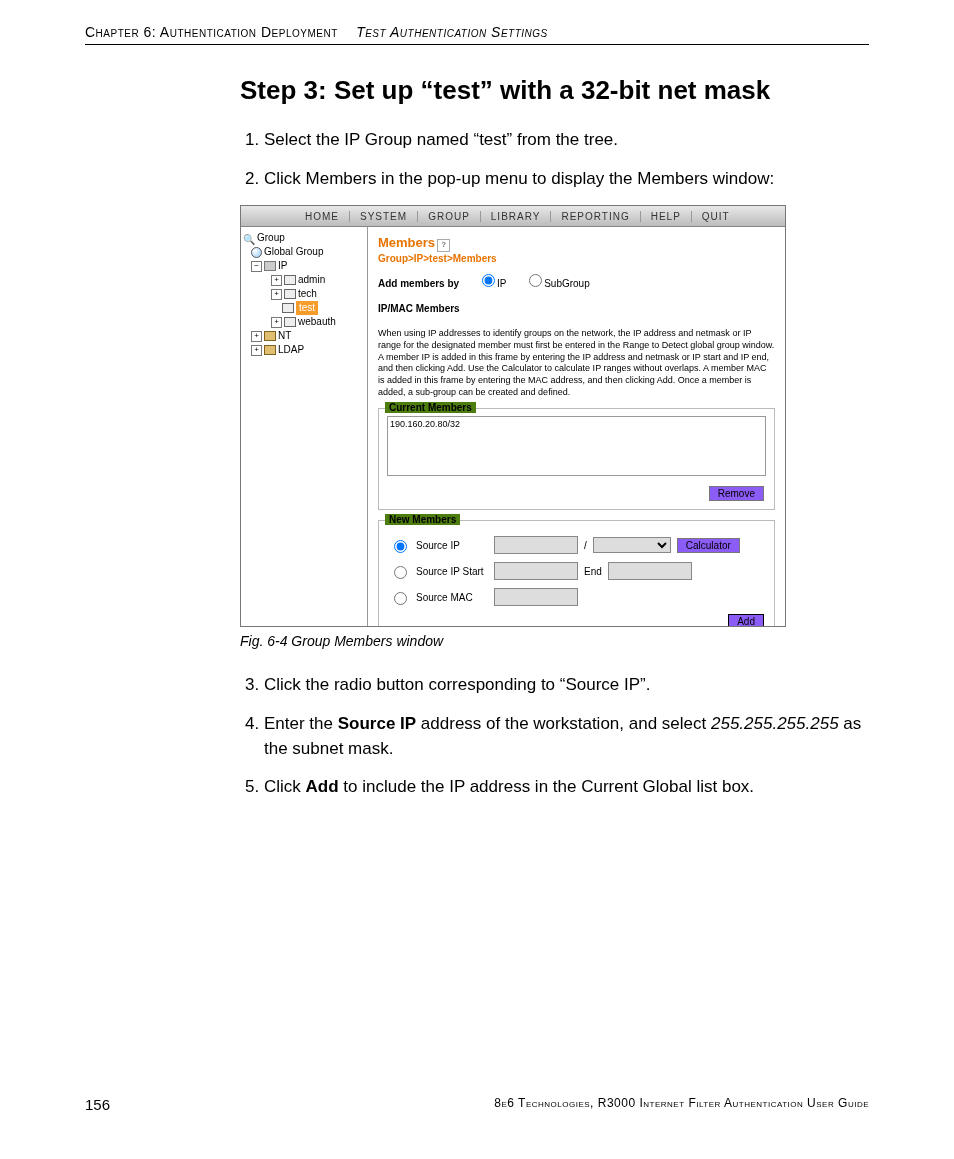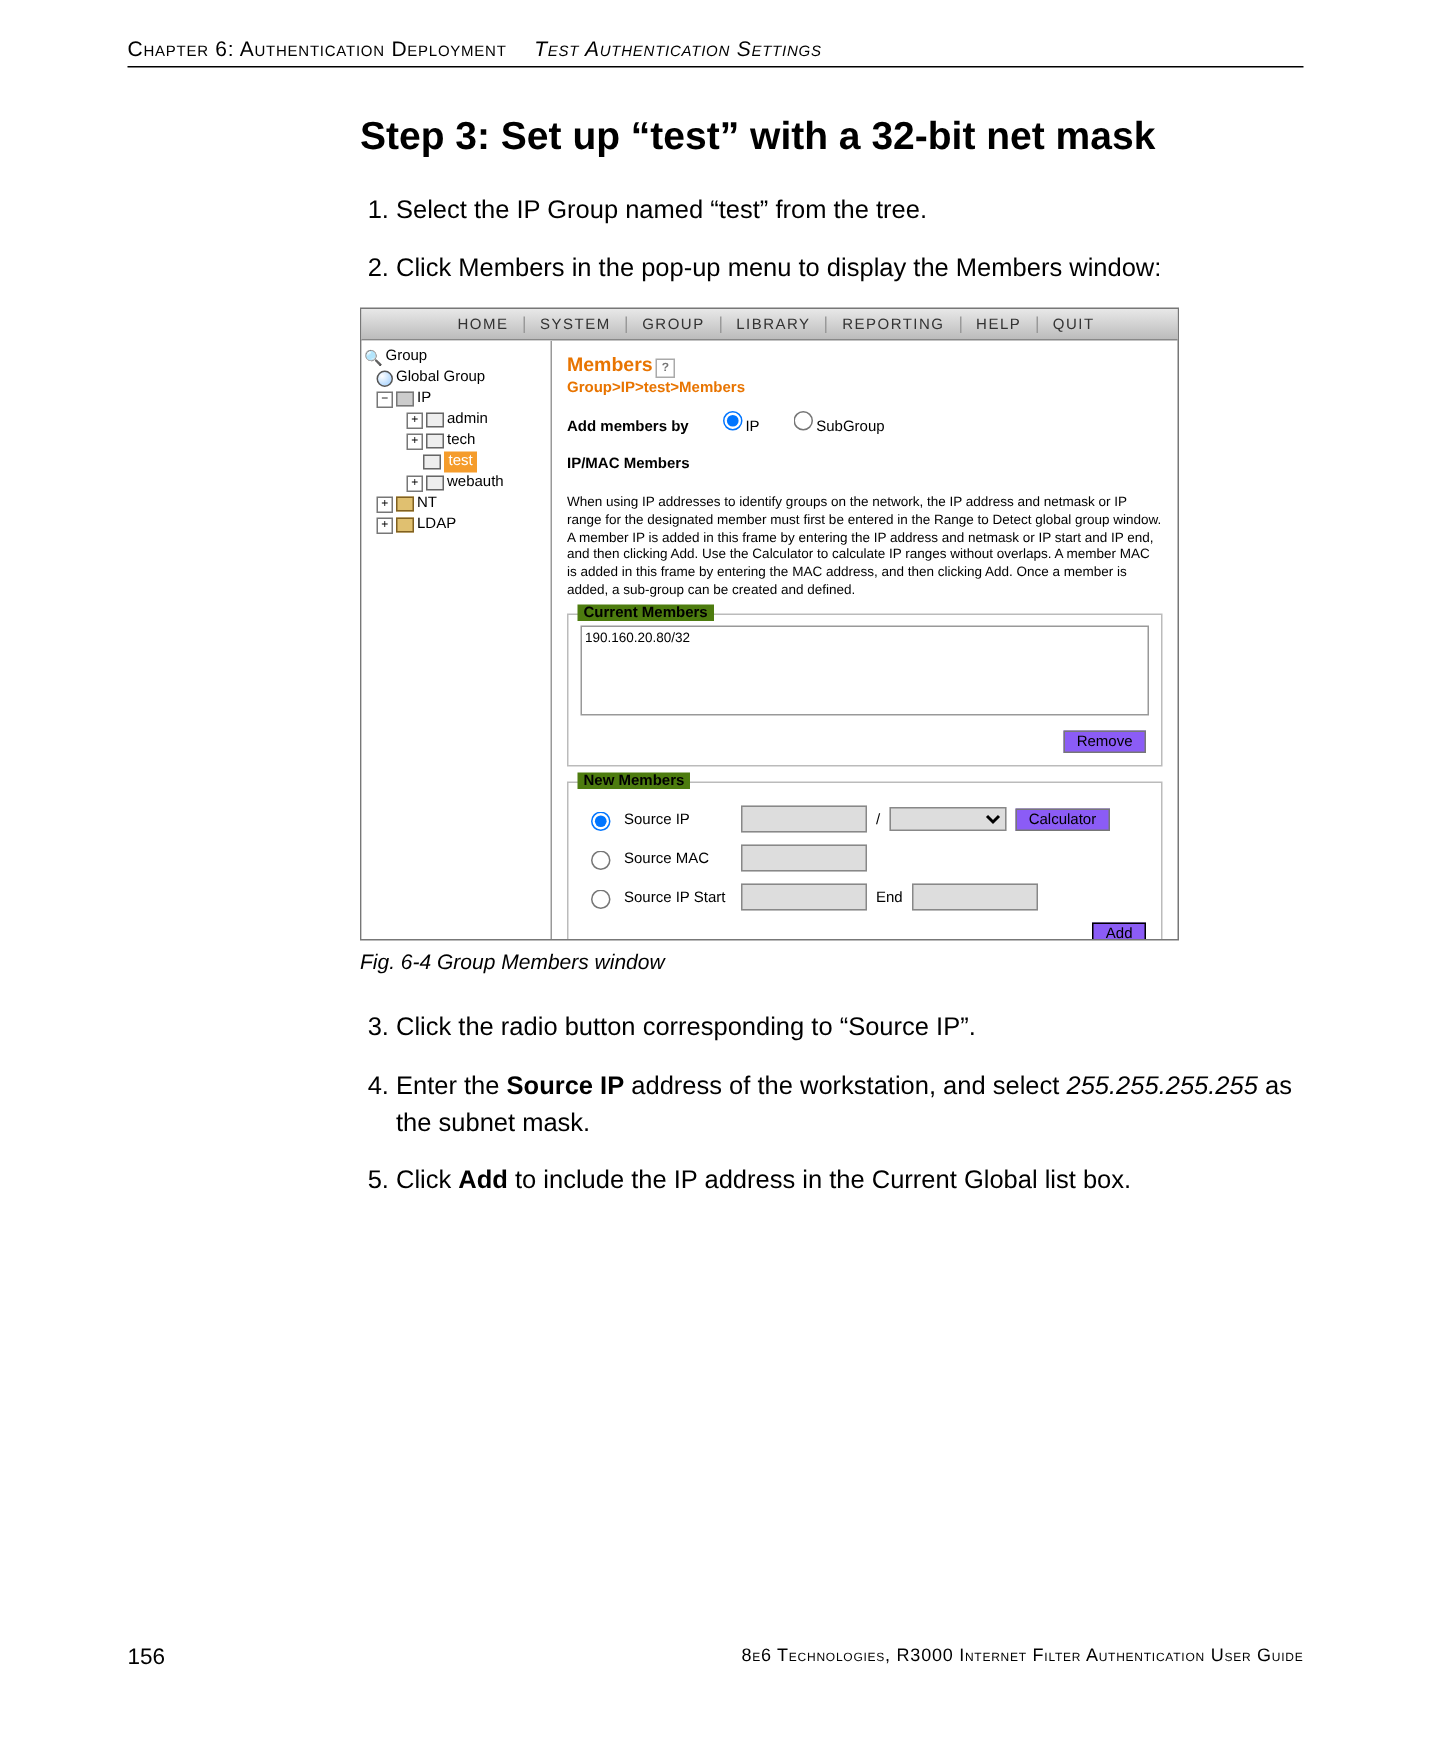--- a/index.html
+++ b/index.html
@@ -151,28 +151,28 @@
             <div class="nm-row">
               <input type="radio" checked="" style="">
               <span style="width:72px;">Source IP</span>
               <input type="text" style="width: 78px;">
               <span>/</span>
               <select><option></option></select>
               <span class="btn">Calculator</span>
             </div>
             <div class="nm-row">
               <input type="radio" style="">
-              <span style="width:72px;">Source MAC</span>
+              <span style="width:72px;">Source IP Start</span>
+              <input type="text" style="width: 78px;">
+              <span>End</span>
               <input type="text" style="width: 78px;">
             </div>
             <div class="nm-row">
               <input type="radio" style="">
-              <span style="width:72px;">Source IP Start</span>
-              <input type="text" style="width: 78px;">
-              <span>End</span>
+              <span style="width:72px;">Source MAC</span>
               <input type="text" style="width: 78px;">
             </div>
             <div class="btn-row-right"><span class="btn" style="border:1px solid #000;">Add</span></div>
           </div>
         </div>
       </div>
     </div>
 
     <div class="caption">Fig. 6-4  Group Members window</div>
 

